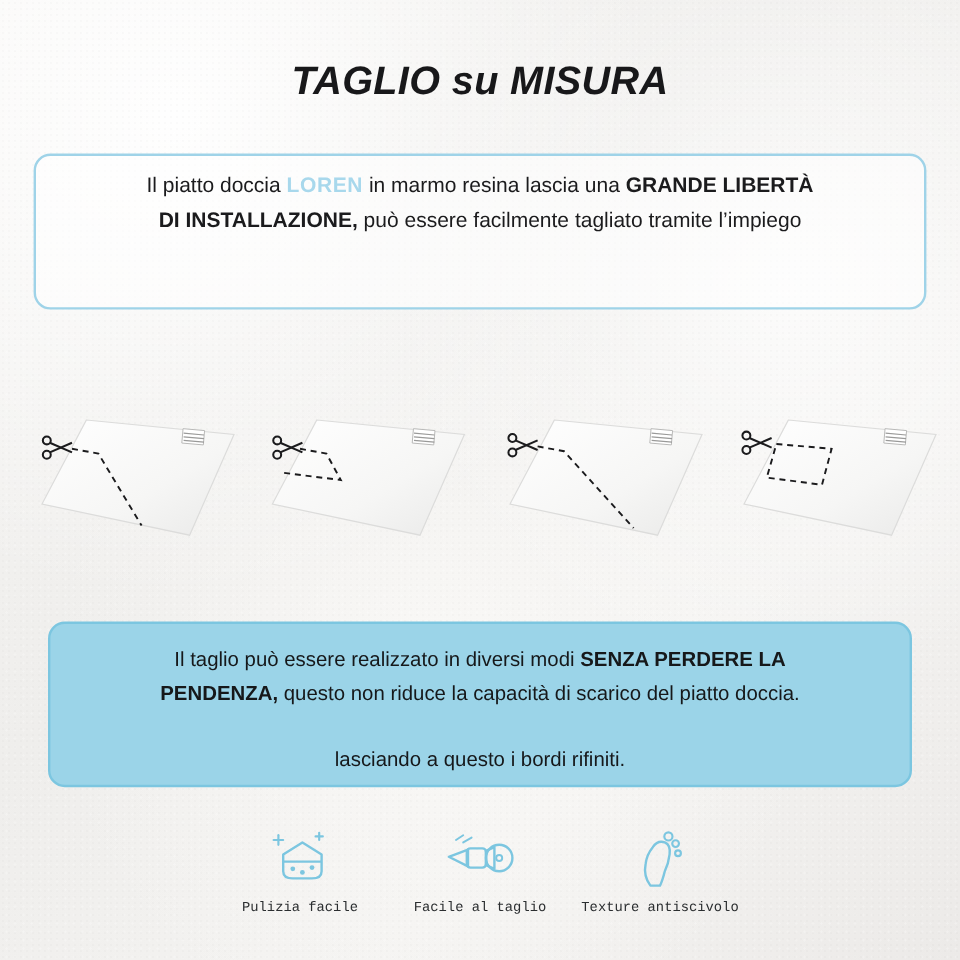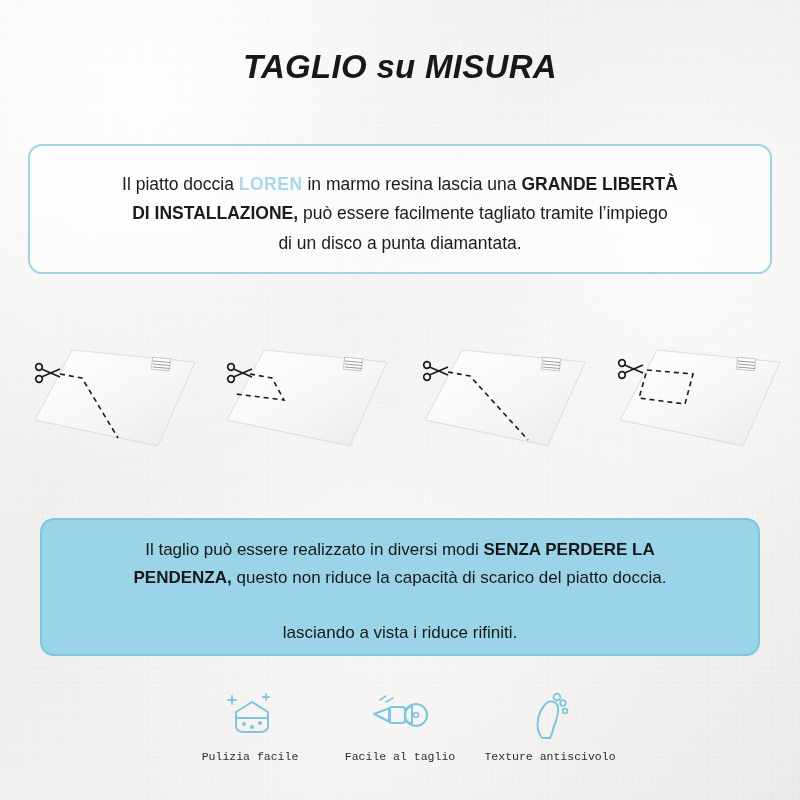--- a/index.html
+++ b/index.html
@@ -51,25 +51,25 @@
   }
 
   .callout {
     position: absolute;
     border: 2px solid #9fd3e8;
     border-radius: 14px;
     box-sizing: border-box;
   }
   .callout-top {
     left: 28px;
-    top: 144px;
+    top: 128px;
     width: 744px;
     height: 130px;
     background: rgba(255,255,255,0.55);
-    padding: 24px 30px 0 30px;
+    padding: 10px 30px 0 30px;
   }
   .callout-bottom {
     left: 40px;
     top: 518px;
     width: 720px;
     height: 138px;
     background: #9bd4e8;
     border-color: #7cc6e0;
     padding: 16px 26px 0 26px;
   }
@@ -136,21 +136,20 @@
 
 <div class="page">
   <div class="grain"></div>
 
   <div class="title">TAGLIO su MISURA</div>
 
   <div class="callout callout-top">
     <p>
       <span>Il piatto doccia </span><span class="brand">LOREN</span><span> in marmo resina lascia una </span><span class="b">GRANDE LIBERTÀ</span><br>
       <span class="b">DI INSTALLAZIONE,</span><span> può essere facilmente tagliato tramite l’impiego</span><br>
-      <span>di un disco a punta diamantata.</span>
     </p>
   </div>
 
   <div class="trays">
 
     <div class="tray" style="left: 30px; top: 12px;">
       <svg width="170" height="115" viewBox="0 0 170 115">
         <defs>
           <linearGradient id="g1" x1="0" y1="0" x2="1" y2="1">
             <stop offset="0%" stop-color="#ffffff"></stop>
@@ -260,21 +259,21 @@
         </g>
       </svg>
     </div>
   </div>
 
   <div class="callout callout-bottom">
     <p>
       <span>Il taglio può essere realizzato in diversi modi </span><span class="b">SENZA PERDERE LA</span><br>
       <span class="b">PENDENZA,</span><span> questo non riduce la capacità di scarico del piatto doccia.</span><br>
       <br>
-      <span>lasciando a vista i riduce rifiniti.</span>
+      <span>lasciando a questo i bordi rifiniti.</span>
     </p>
   </div>
 
   <div class="features">
 
     <div class="feature">
       <div class="ficon">
         <svg width="56" height="52" viewBox="0 0 56 52">
           <path d="M14 24 L30 14 L46 24 L46 38 Q46 44 38 44 L22 44 Q14 44 14 38 Z" fill="none" stroke="#7cc6e0" stroke-width="2" stroke-linejoin="round"></path>
           <line x1="14" y1="30" x2="46" y2="30" stroke="#7cc6e0" stroke-width="2"></line>

